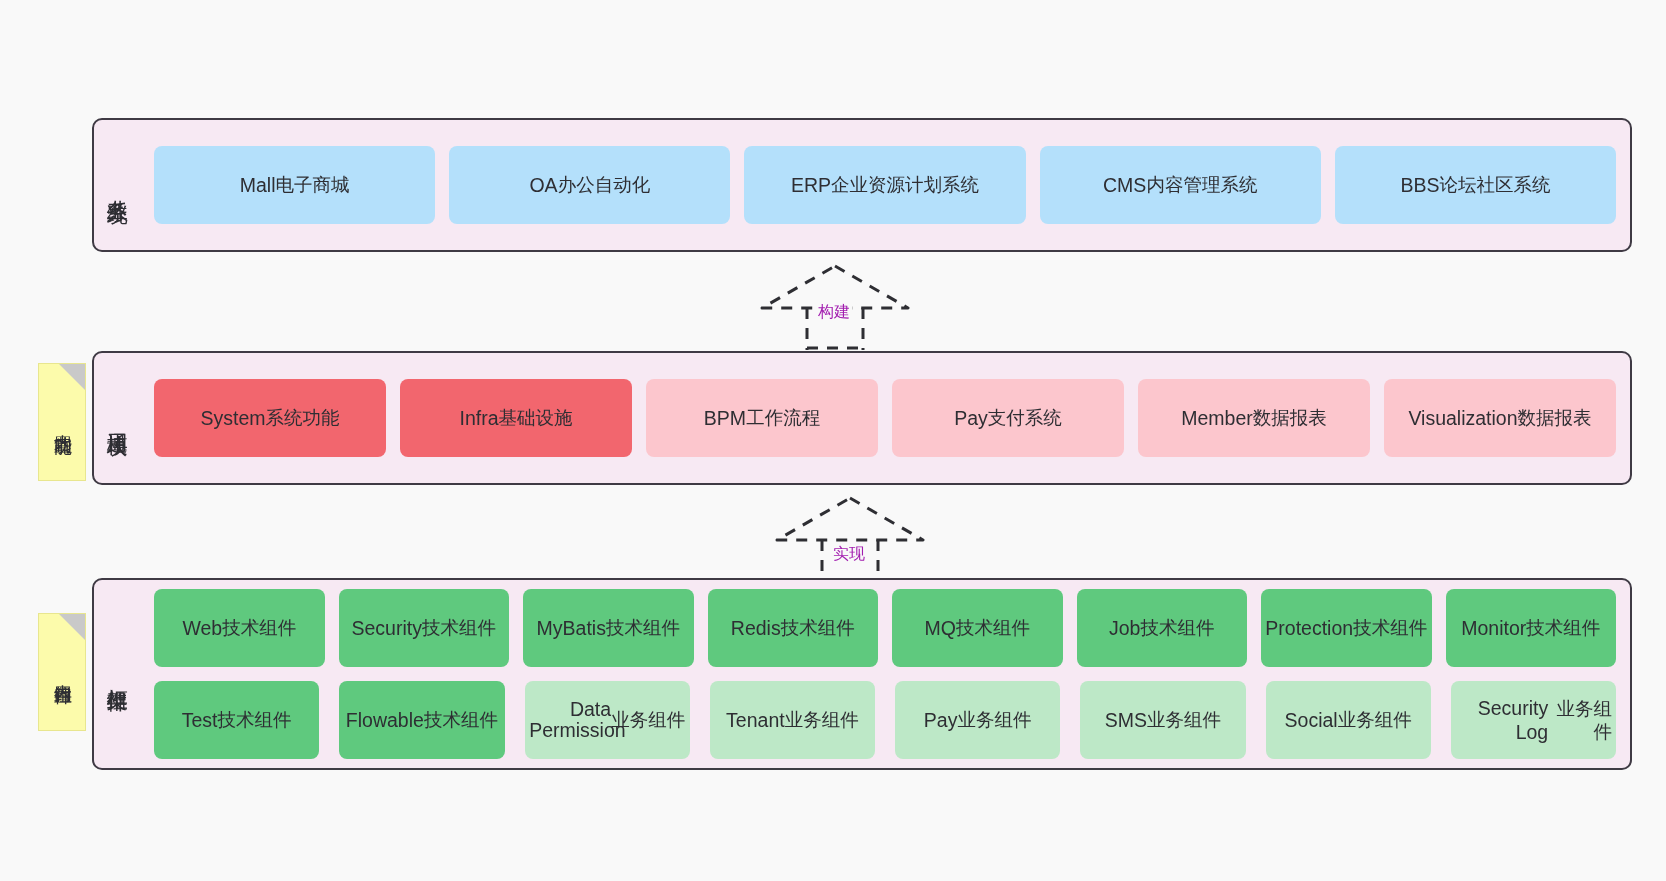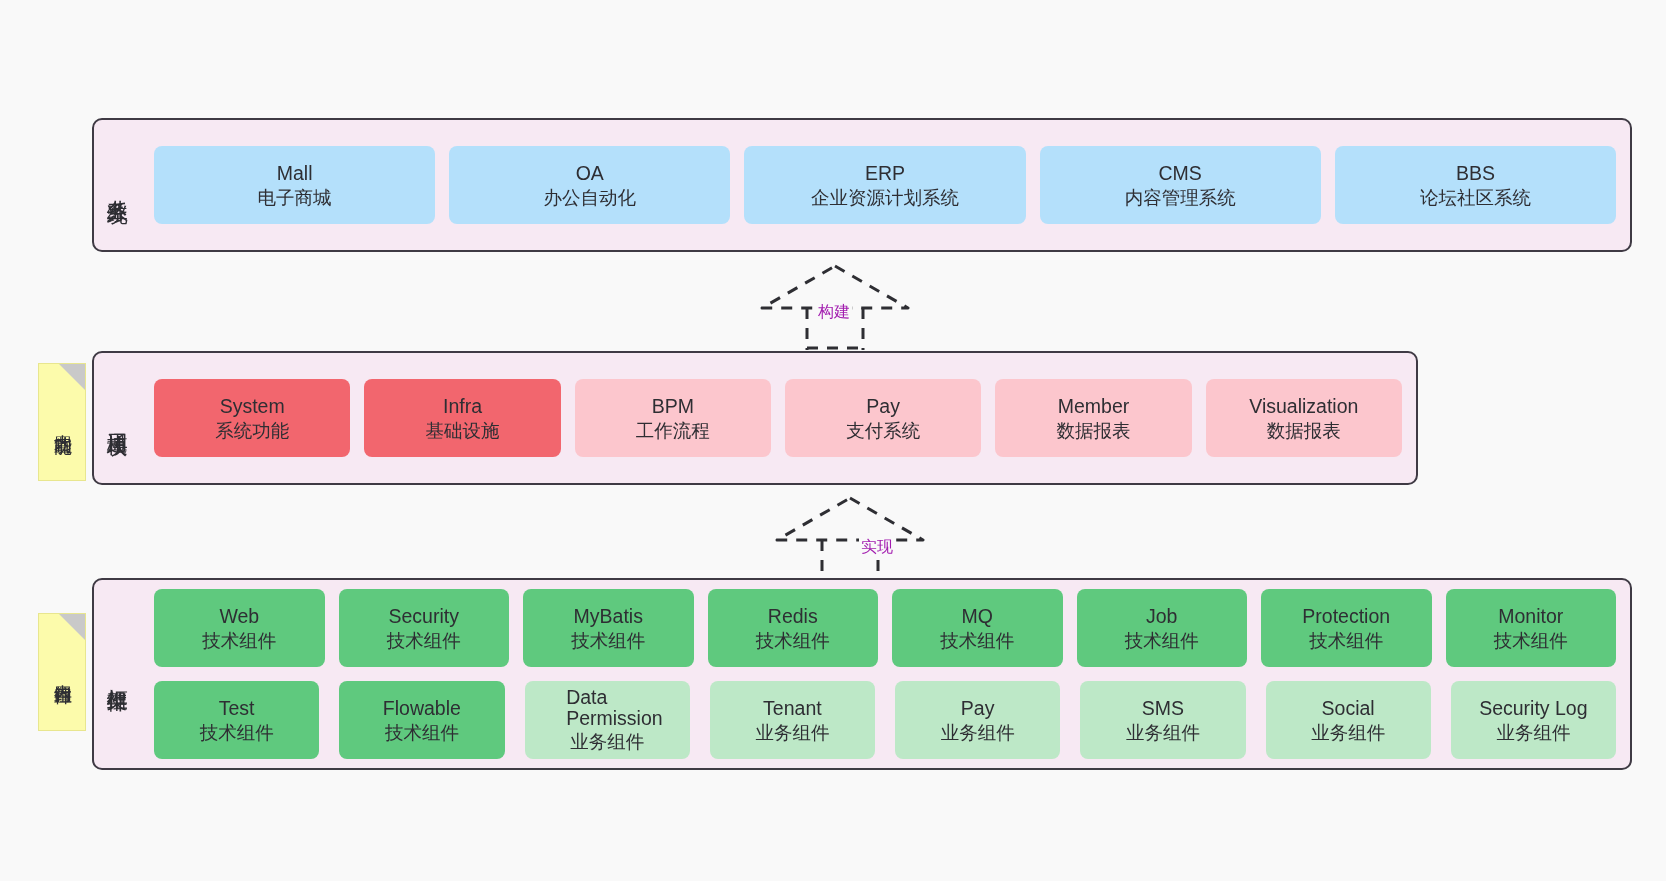--- a/index.html
+++ b/index.html
@@ -44,24 +44,24 @@
     padding: 0 14px;
   }
   .row {
     display: flex;
     gap: 14px;
   }
   .card {
     flex: 1 1 0;
     border-radius: 8px;
     display: flex;
-    flex-direction: column;
+    flex-direction: row;
     align-items: center;
     justify-content: center;
-    text-align: left;
+    text-align: right;
     color: #2e2e33;
     line-height: 1.25;
     padding: 6px 4px;
   }
   .card .en { font-size: 19.5px; }
   .card .cn { font-size: 18.5px; }
 
   
   .c-blue       { background: #b4e0fb; }
   .c-red        { background: #f2666e; }
@@ -147,21 +147,21 @@
 
       <path d="M 47 46 L 47 88 M 103 46 L 103 88 M 47 86 L 103 86" fill="none" stroke="#2e2e33" stroke-width="3" stroke-dasharray="11 9"></path>
     </svg>
     <span class="uml-label" style="left:56px; top:40px;">构建</span>
   </div>
 
   <div class="note" style="left:38px; top:363px; width:48px; height:118px;">
     <span>内置功能</span>
   </div>
 
-  <div class="layer" style="left:92px; top:351px; width:1326px; height:134px;">
+  <div class="layer" style="left:92px; top:351px; width:1540px; height:134px;">
     <div class="layer-title">通用模块</div>
     <div class="layer-body">
       <div class="row" style="height:78px;">
         <div class="card c-red">
           <span class="en">System</span>
           <span class="cn">系统功能</span>
         </div>
         <div class="card c-red">
           <span class="en">Infra</span>
           <span class="cn">基础设施</span>
@@ -184,21 +184,21 @@
         </div>
       </div>
     </div>
   </div>
 
   <div class="uml-arrow" style="left:775px; top:494px; width:150px; height:88px;">
     <svg width="150" height="88" viewBox="0 0 150 88">
       <path d="M 75 4 L 148 46 L 2 46 Z" fill="#f9f9f9" stroke="#2e2e33" stroke-width="3" stroke-dasharray="11 9" stroke-linejoin="round"></path>
       <path d="M 47 46 L 47 88 M 103 46 L 103 88 M 47 86 L 103 86" fill="none" stroke="#2e2e33" stroke-width="3" stroke-dasharray="11 9"></path>
     </svg>
-    <span class="uml-label" style="left:56px; top:43px;margin-left:28px;">实现</span>
+    <span class="uml-label" style="left:56px; top:50px;">实现</span>
   </div>
 
   <div class="note" style="left:38px; top:613px; width:48px; height:118px;">
     <span>内置组件</span>
   </div>
 
   <div class="layer" style="left:92px; top:578px; width:1540px; height:192px;">
     <div class="layer-title">框架组件</div>
     <div class="layer-body">
 

